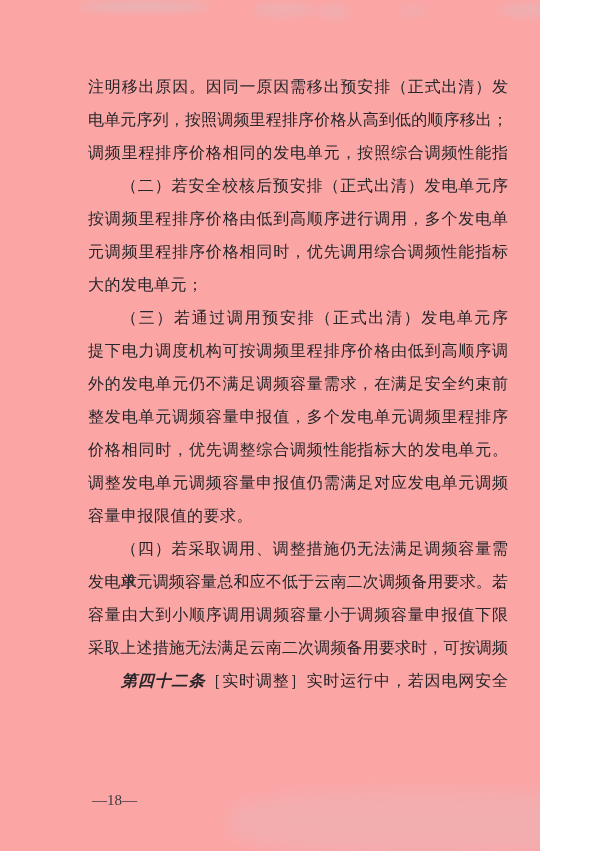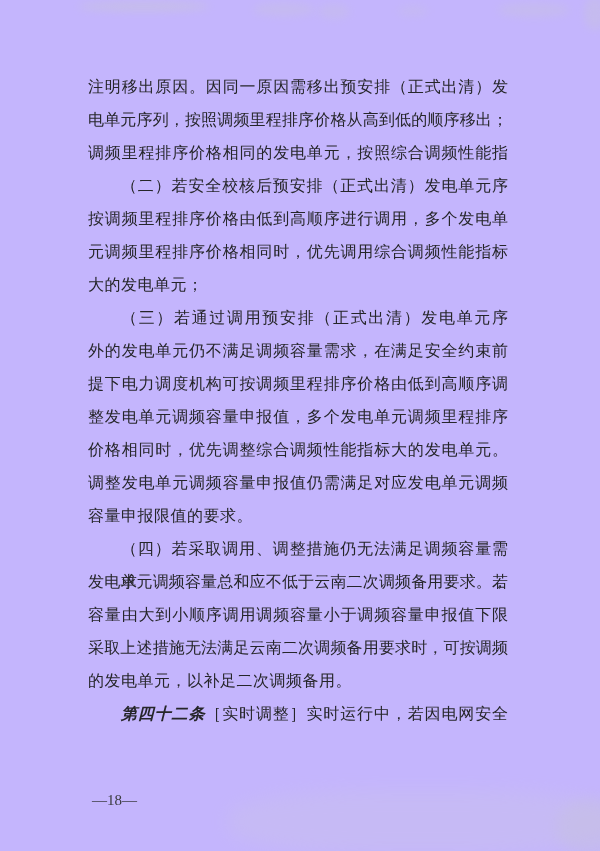--- a/index.html
+++ b/index.html
@@ -2,23 +2,23 @@
 <html><head>
 <meta charset="utf-8">
 <style>
   html, body {
     margin: 0;
     padding: 0;
     background: #ffffff;
   }
   .page {
     position: relative;
-    width: 600px;
+    width: 540px;
     height: 851px;
-    background: #c4b5fd;
+    background: #fca5a5;
     overflow: hidden;
     font-family: "Liberation Serif", "DejaVu Serif", serif;
     color: #26262a;
   }
   
   .text-block {
     position: absolute;
     left: 88px;
     top: 70px;
     width: 420px;
@@ -93,34 +93,33 @@
 
     <div>
       <div class="line j ind">（二）若安全校核后预安排（正式出清）发电单元序</div>
       <div class="line j">按调频里程排序价格由低到高顺序进行调用，多个发电单</div>
       <div class="line j">元调频里程排序价格相同时，优先调用综合调频性能指标</div>
       <div class="line">大的发电单元；</div>
     </div>
 
     <div>
       <div class="line j ind">（三）若通过调用预安排（正式出清）发电单元序</div>
+      <div class="line j">提下电力调度机构可按调频里程排序价格由低到高顺序调</div>
       <div class="line j">外的发电单元仍不满足调频容量需求，在满足安全约束前</div>
-      <div class="line j">提下电力调度机构可按调频里程排序价格由低到高顺序调</div>
       <div class="line j">整发电单元调频容量申报值，多个发电单元调频里程排序</div>
       <div class="line j">价格相同时，优先调整综合调频性能指标大的发电单元。</div>
       <div class="line j">调整发电单元调频容量申报值仍需满足对应发电单元调频</div>
       <div class="line">容量申报限值的要求。</div>
     </div>
 
     <div>
       <div class="line j ind">（四）若采取调用、调整措施仍无法满足调频容量需求，</div>
       <div class="line j">发电单元调频容量总和应不低于云南二次调频备用要求。若</div>
       <div class="line j">容量由大到小顺序调用调频容量小于调频容量申报值下限</div>
       <div class="line j">采取上述措施无法满足云南二次调频备用要求时，可按调频</div>
-      <div class="line">的发电单元，以补足二次调频备用。</div>
     </div>
 
     <div>
       <div class="line j ind"><span class="bold">第四十二条</span><span class="article-body">［实时调整］实时运行中，若因电网安全</span></div>
     </div>
 
   </div>
 
   <div class="page-number">—18—</div>
 

